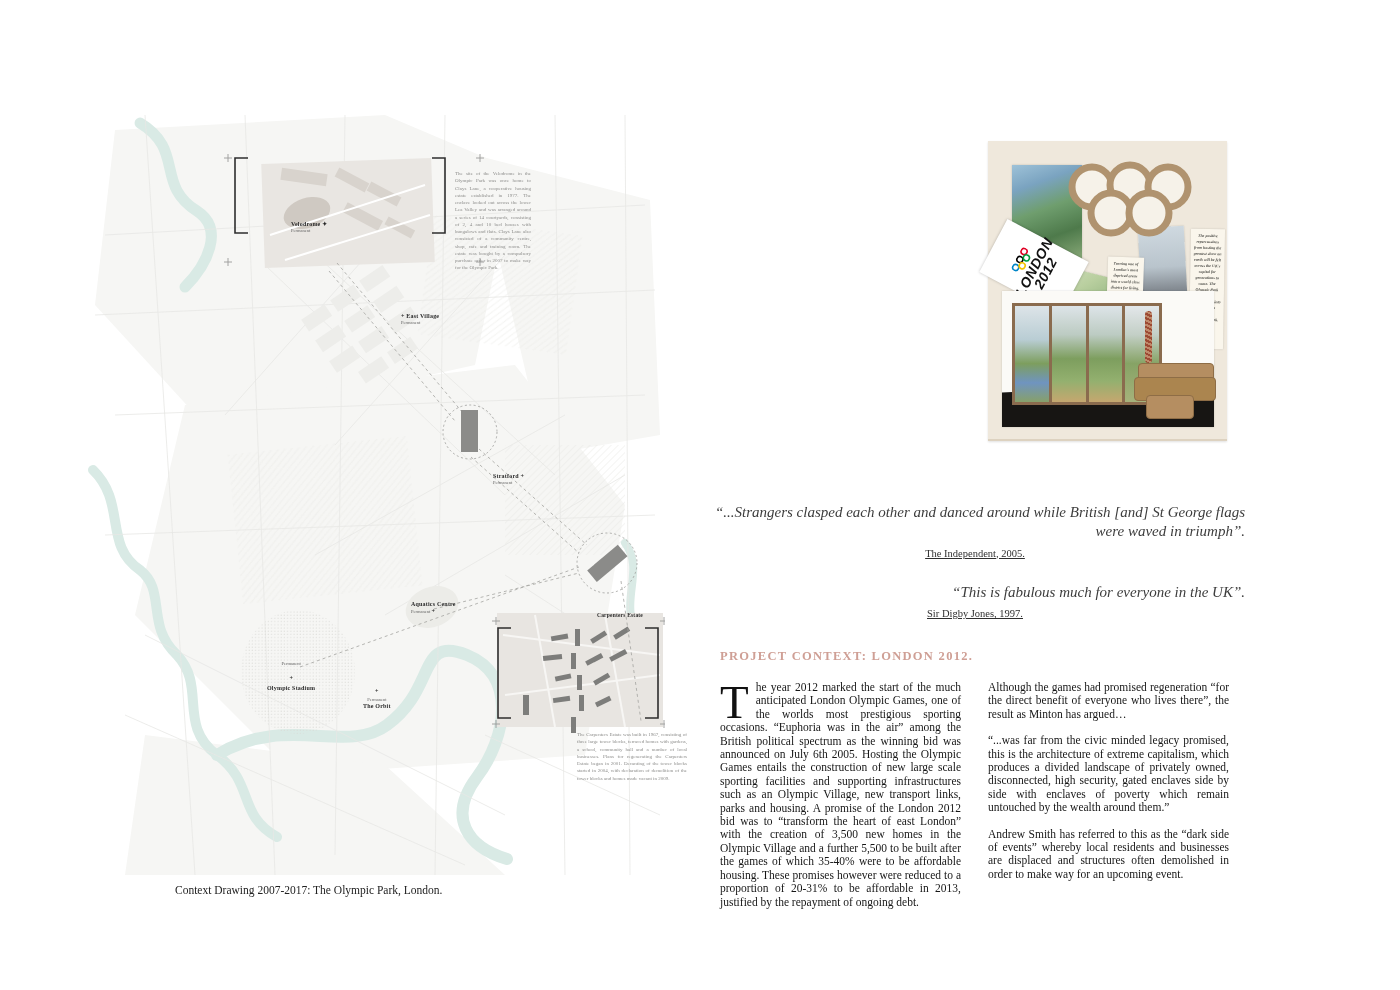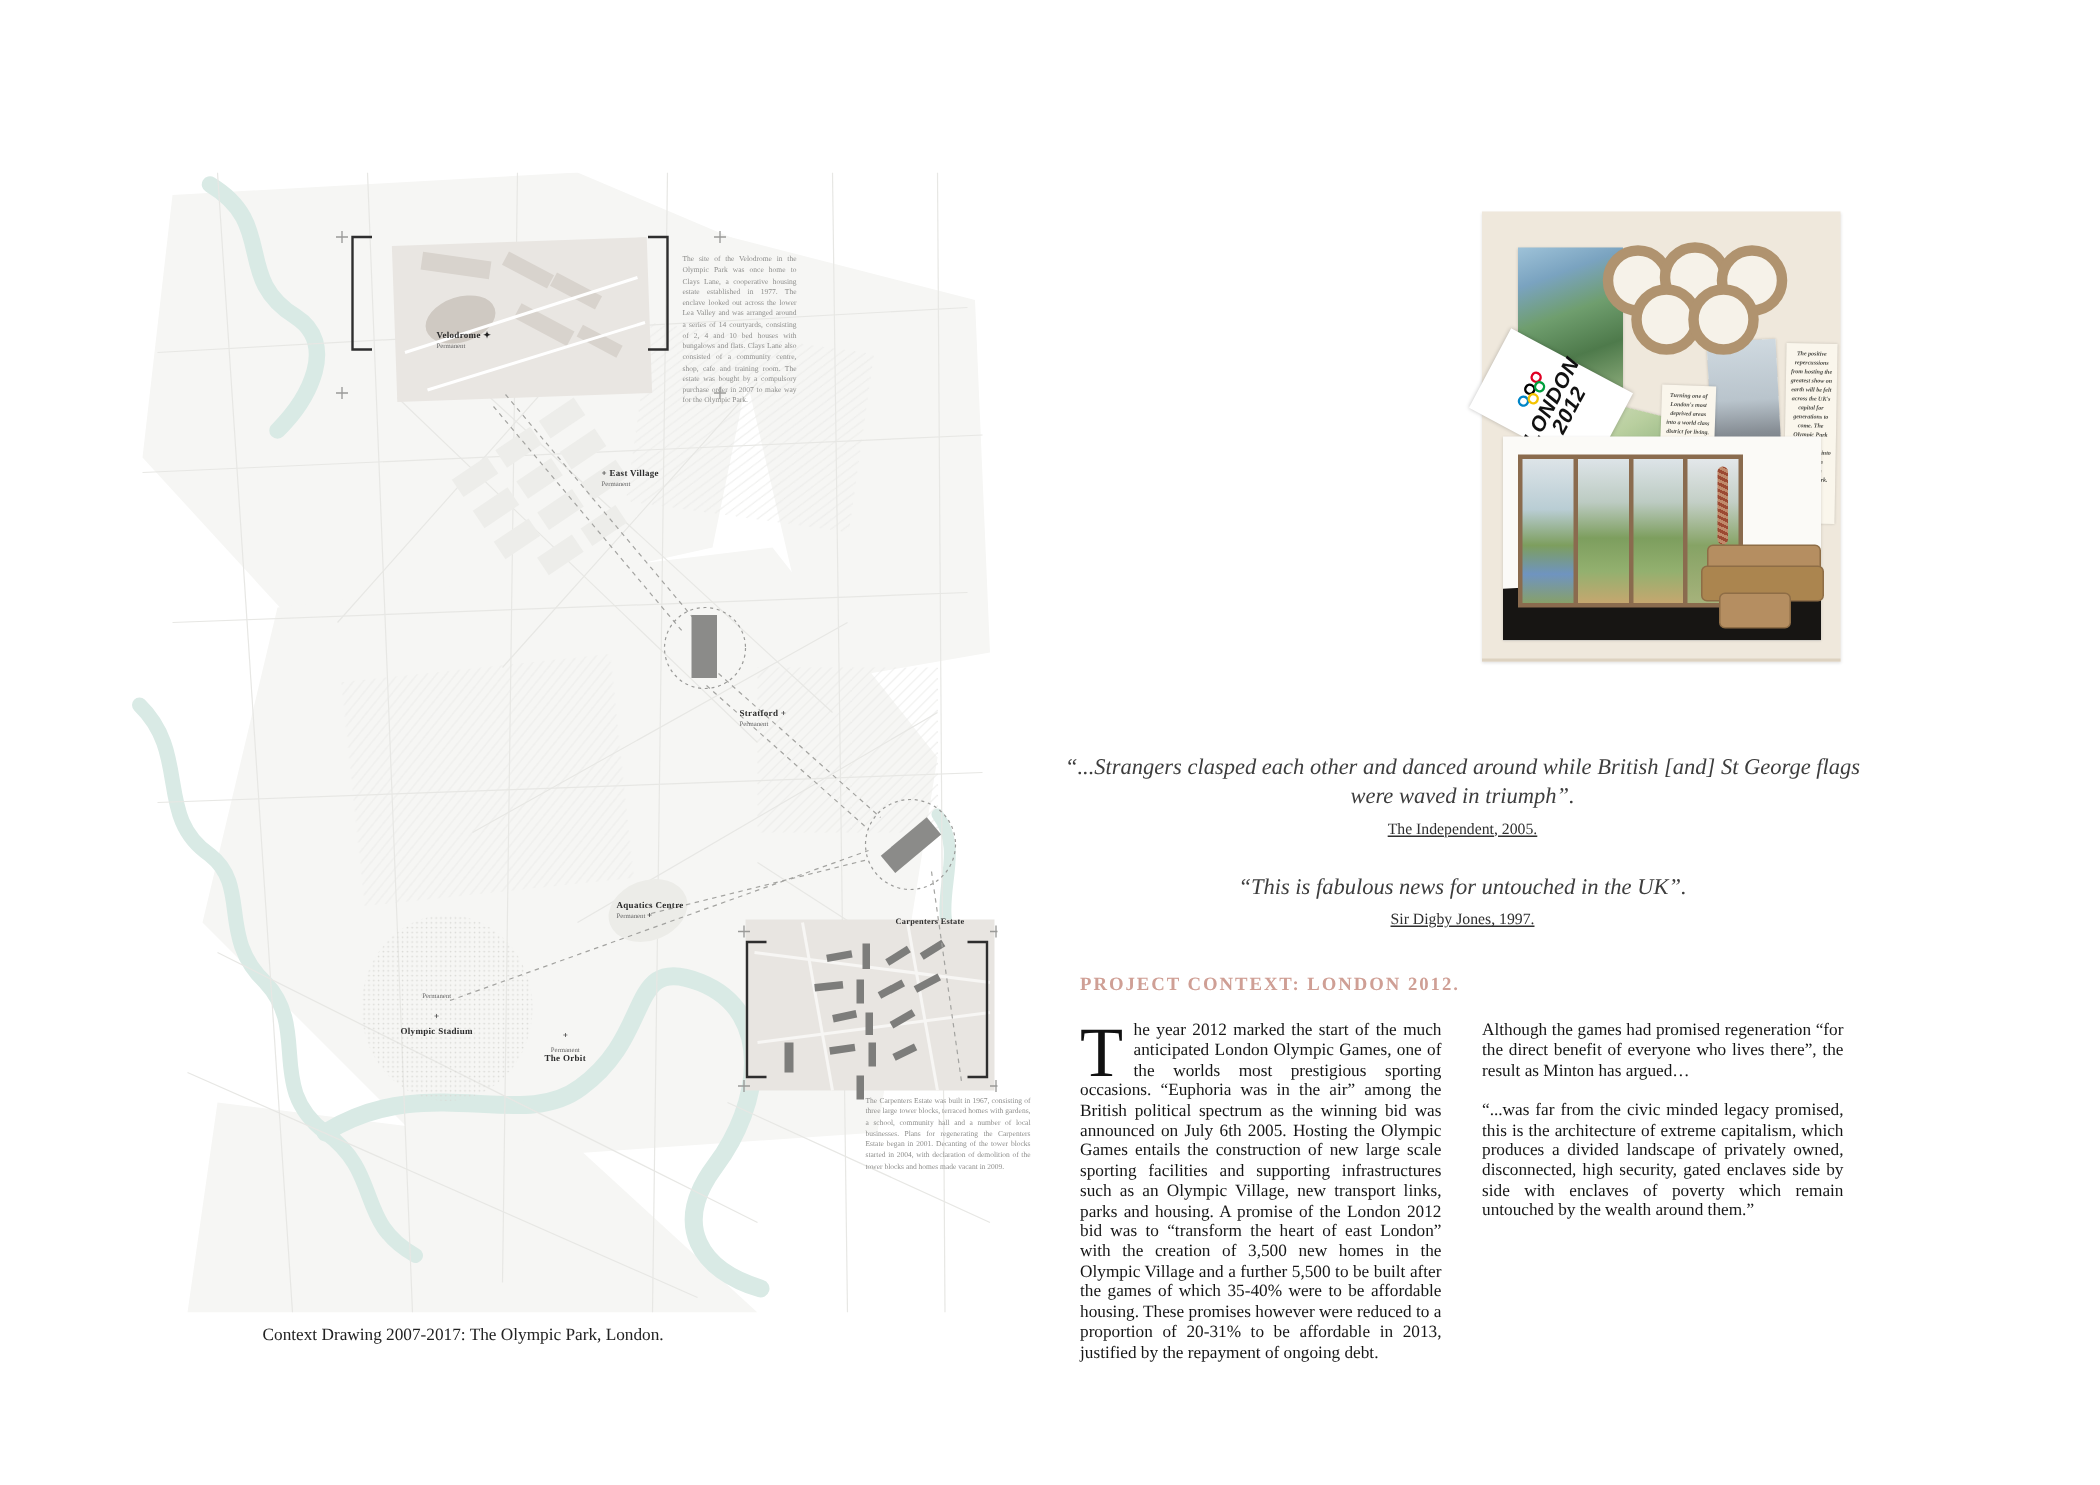--- a/index.html
+++ b/index.html
@@ -59,21 +59,21 @@
   .c-pane.p1{background:linear-gradient(180deg,#dde4e8 0%,#b9cdd4 35%,#7d9e5e 60%,#6f94c0 80%,#87a06a 100%);}
   .c-pane.p4{background:linear-gradient(180deg,#e3e7ea 0%,#c3cfc6 30%,#86a365 60%,#a6b27b 100%);}
   .c-orbit-tower{right:10px;top:8px;width:7px;height:52px;border-radius:4px;
       background:repeating-linear-gradient(25deg,#9c4a33 0 2px,#c08a6b 2px 4px);}
   .c-sofa-back{left:150px;top:222px;width:74px;height:18px;background:#b58e61;border:1px solid #8e6d46;border-radius:4px;}
   .c-sofa-seat{left:146px;top:236px;width:80px;height:22px;background:#ab854f;border:1px solid #8e6d46;border-radius:4px;}
   .c-sofa-chaise{left:158px;top:254px;width:46px;height:22px;background:#b58e61;border:1px solid #8e6d46;border-radius:4px;}
 
   
   .quotes{position:absolute;left:705px;top:503px;width:540px;text-align:center;}
-  .quote-text{font-style:italic;font-size:15px;line-height:1.25;color:#3d3d3d;}
+  .quote-text{font-style:italic;font-size:15px;line-height:1.25;color:#3d3d3d;text-align:right;}
   .quote-attribution{font-size:10.5px;color:#2f2f2f;margin-top:7px;text-decoration:underline;}
   .quote-2{margin-top:24px;}
 
   
   .section-heading{position:absolute;left:720px;top:649px;font-size:12.5px;font-weight:bold;
       letter-spacing:1.3px;color:#cf9f95;}
   .col{position:absolute;top:681px;width:241px;font-size:11.5px;line-height:13.4px;
       text-align:justify;color:#161616;}
   .col-1{left:720px;}
   .col-2{left:988px;}
@@ -323,28 +323,29 @@
       </div>
     </div>
     <div class="c-sofa-back"></div>
     <div class="c-sofa-seat"></div>
     <div class="c-sofa-chaise"></div>
   </div>
 
   <div class="quotes">
     <div class="quote-text">“...Strangers clasped each other and danced around while British [and] St George flags were waved in triumph”.</div>
     <div class="quote-attribution">The Independent, 2005.</div>
-    <div class="quote-text quote-2">“This is fabulous news for untouched in the UK”.</div>
+    <div class="quote-text quote-2">“This is fabulous much for everyone in the UK”.</div>
     <div class="quote-attribution">Sir Digby Jones, 1997.</div>
   </div>
 
   <div class="section-heading" style="color: rgb(207, 159, 149); text-align: right;">PROJECT CONTEXT: LONDON 2012.</div>
 
   <div class="col col-1">
     <span class="dropcap">T</span><span>he year 2012 marked the start of the much anticipated London Olympic Games, one of the worlds most prestigious sporting occasions. “Euphoria was in the air” among the British political spectrum as the winning bid was announced on July 6th 2005. Hosting the Olympic Games entails the construction of new large scale sporting facilities and supporting infrastructures such as an Olympic Village, new transport links, parks and housing. A promise of the London 2012 bid was to “transform the heart of east London” with the creation of 3,500 new homes in the Olympic Village and a further 5,500 to be built after the games of which 35-40% were to be affordable housing. These promises however were reduced to a proportion of 20-31% to be affordable in 2013, justified by the repayment of ongoing debt.</span>
   </div>
 
   <div class="col col-2">
     <p>Although the games had promised regeneration “for the direct benefit of everyone who lives there”, the result as Minton has argued…</p>
     <p>“...was far from the civic minded legacy promised, this is the architecture of extreme capitalism, which produces a divided landscape of privately owned, disconnected, high security, gated enclaves side by side with enclaves of poverty which remain untouched by the wealth around them.”</p>
+    <p>Andrew Smith has referred to this as the “dark side of events” whereby local residents and businesses are displaced and structures often demolished in order to make way for an upcoming event.</p>
   </div>
 
 </div>
 
 </body></html>

